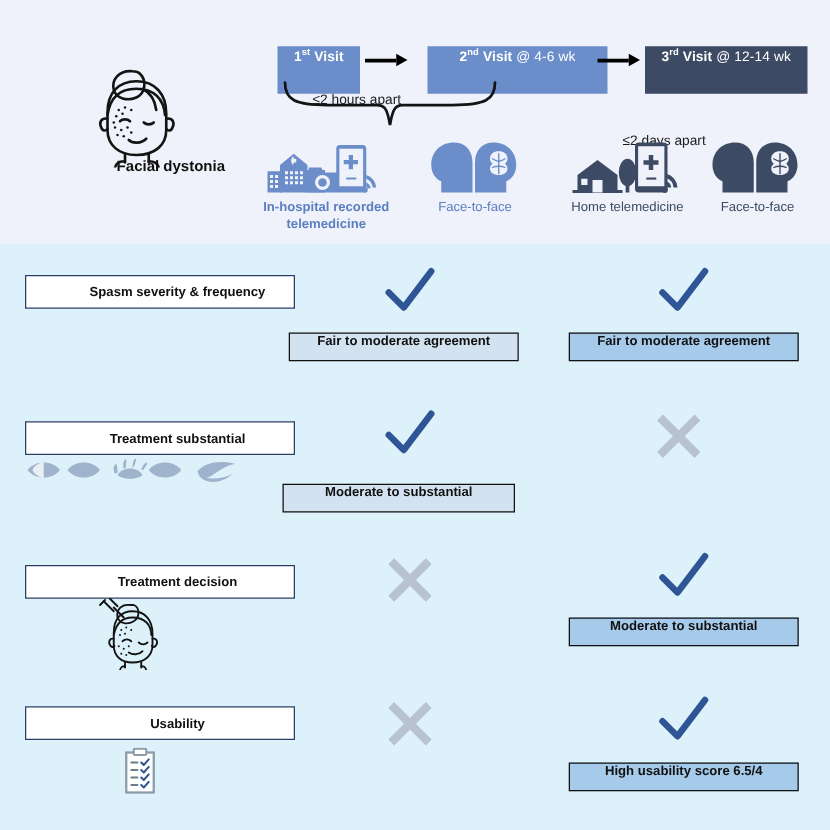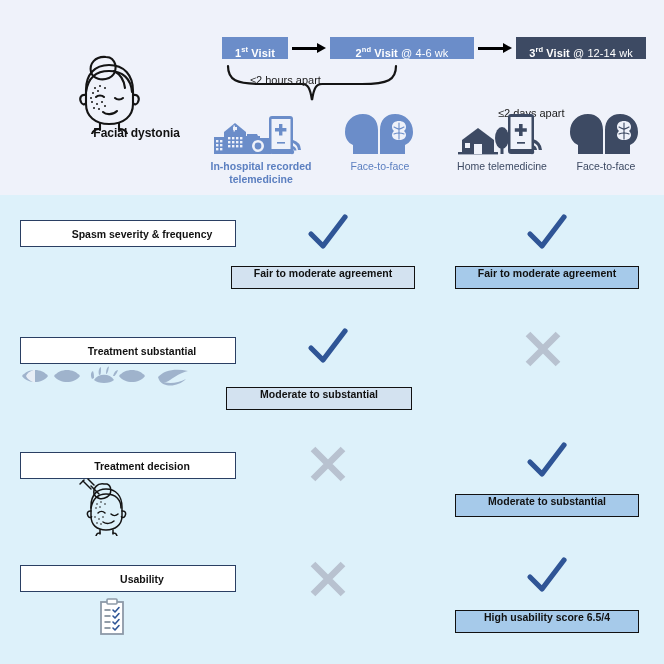--- a/index.html
+++ b/index.html
@@ -6,22 +6,22 @@
   body{width:664px;height:664px;overflow:hidden;background:#eff2fa;
        font-family:"Liberation Sans",sans-serif;-webkit-font-smoothing:antialiased;}
   #stage{position:relative;width:664px;height:664px;}
 
   .band-top{position:absolute;left:0;top:0;width:664px;height:195px;background:#eff2fa;}
   .band-bot{position:absolute;left:0;top:195px;width:664px;height:469px;background:#ddf1fa;}
 
   .abs{position:absolute;}
 
   
-  .visit{position:absolute;display:flex;align-items:flex-end;justify-content:center;
-         height:22px;color:#ffffff;font-size:11px;letter-spacing:.1px;white-space:nowrap;}
+  .visit{position:absolute;display:flex;align-items:flex-start;justify-content:center;
+         height:38px;color:#ffffff;font-size:11px;letter-spacing:.1px;white-space:nowrap;}
   .visit .sup{font-size:7.5px;vertical-align:super;font-weight:bold;}
   .visit .lbl{font-weight:bold;}
   .visit .tail{font-weight:normal;}
 
   
   .arrow{position:absolute;height:10px;}
   .arrow .shaft{position:absolute;left:0;top:3.5px;height:3px;background:#000;}
   .arrow .head{position:absolute;top:0;width:0;height:0;
                border-top:5px solid transparent;border-bottom:5px solid transparent;
                border-left:9px solid #000;}
@@ -105,21 +105,21 @@
 
   <div class="visit" id="visit0" style="left: 222px; top: 37px; width: 66px; background: rgb(107, 141, 201); color: rgb(255, 255, 255);">
     <span><span class="lbl">1<span class="sup">st</span></span><span class="lbl"> Visit</span></span>
   </div>
 
   <div class="arrow" style="left:292px;top:43px;width:34px;">
     <div class="shaft" style="width:25px;"></div>
       <div class="head" style="left:25px;"></div>
   </div>
 
-  <div class="visit" id="visit1" style="left: 330px; top: 37px; width: 144px; background: rgb(107, 141, 201); color: rgb(255, 255, 255);">
+  <div class="visit" id="visit1" style="left: 342px; top: 37px; width: 144px; background: rgb(107, 141, 201); color: rgb(255, 255, 255);">
     <span><span class="lbl">2<span class="sup">nd</span></span><span class="lbl"> Visit</span><span class="tail"> @ 4-6 wk</span></span>
   </div>
 
   <div class="arrow" style="left:478px;top:43px;width:34px;">
     <div class="shaft" style="width:25px;"></div>
       <div class="head" style="left:25px;"></div>
   </div>
 
   <div class="visit" id="visit2" style="left: 516px; top: 37px; width: 130px; background: rgb(61, 74, 99); color: rgb(255, 255, 255);">
     <span><span class="lbl">3<span class="sup">rd</span></span><span class="lbl"> Visit</span><span class="tail"> @ 12-14 wk</span></span>

